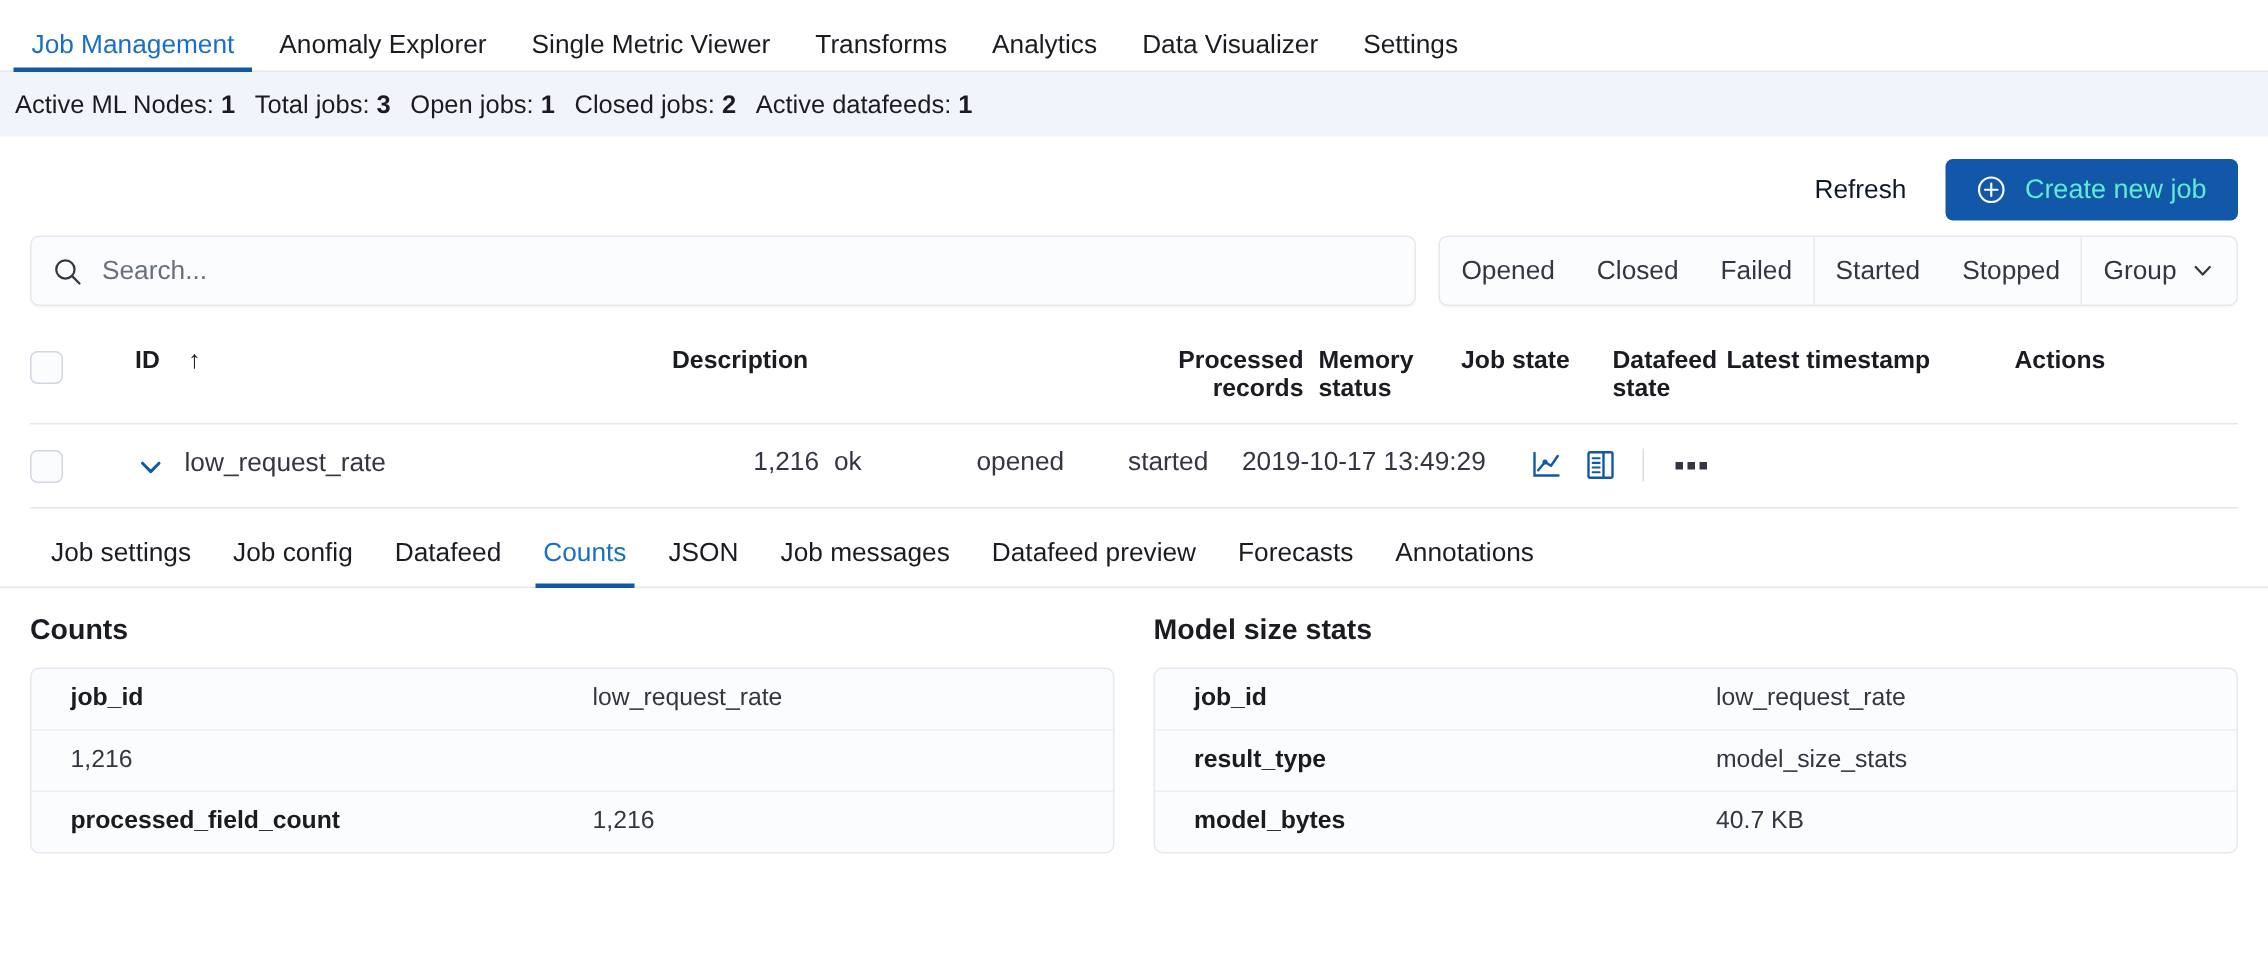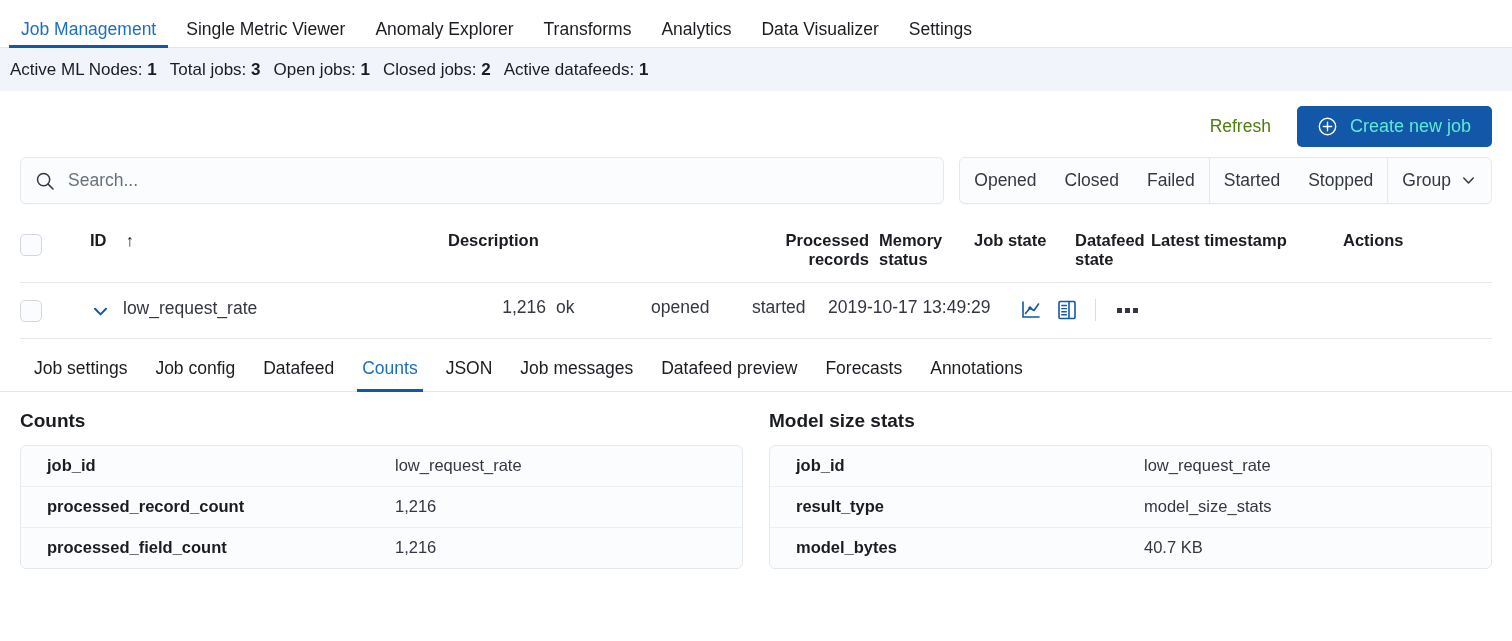--- a/index.html
+++ b/index.html
@@ -59,21 +59,21 @@
   .action-row {
     height: 70px;
     display: flex;
     align-items: center;
     justify-content: flex-end;
     padding-right: 20px;
     gap: 26px;
   }
   .refresh-link {
     font-size: 17.5px;
-    color: #4d7c0f;
+    color: #0f172a;
     cursor: pointer;
     background: none;
     border: none;
     font-family: inherit;
     text-align: right;
   }
   .create-btn {
     display: flex;
     align-items: center;
     gap: 13px;
@@ -256,22 +256,22 @@
   .kv-row { display: flex; padding: 10px 22px 11px 26px; border-top: 1px solid #eceef3; }
   .kv-row:first-child { border-top: none; }
   .kv-key { flex: 0 0 348px; font-weight: 700; font-size: 16.5px; color: #1a1c21; }
   .kv-val { flex: 1 1 auto; font-size: 16.5px; color: #343741; }
 </style>
 </head>
 <body>
 
 <div class="top-nav">
   <div class="nav-tab active"><span>Job Management</span></div>
+  <div class="nav-tab"><span>Anomaly Explorer</span></div>
   <div class="nav-tab"><span>Single Metric Viewer</span></div>
-  <div class="nav-tab"><span>Anomaly Explorer</span></div>
   <div class="nav-tab"><span>Transforms</span></div>
   <div class="nav-tab"><span>Analytics</span></div>
   <div class="nav-tab"><span>Data Visualizer</span></div>
   <div class="nav-tab"><span>Settings</span></div>
 </div>
 
 <div class="stats-bar">
   <span class="stat-item"><span>Active ML Nodes:</span> <b>1</b></span>
   <span class="stat-item"><span>Total jobs:</span> <b>3</b></span>
   <span class="stat-item"><span>Open jobs:</span> <b>1</b></span>
@@ -405,21 +405,20 @@
 <div class="panes">
 
   <div class="pane">
     <div class="pane-title">Counts</div>
     <div class="kv-table">
       <div class="kv-row">
         <div class="kv-key">job_id</div>
         <div class="kv-val">low_request_rate</div>
       </div>
       <div class="kv-row">
-        <div class="kv-key">processed_record_count</div>
         <div class="kv-val">1,216</div>
       </div>
       <div class="kv-row">
         <div class="kv-key">processed_field_count</div>
         <div class="kv-val">1,216</div>
       </div>
     </div>
   </div>
 
   <div class="pane">

